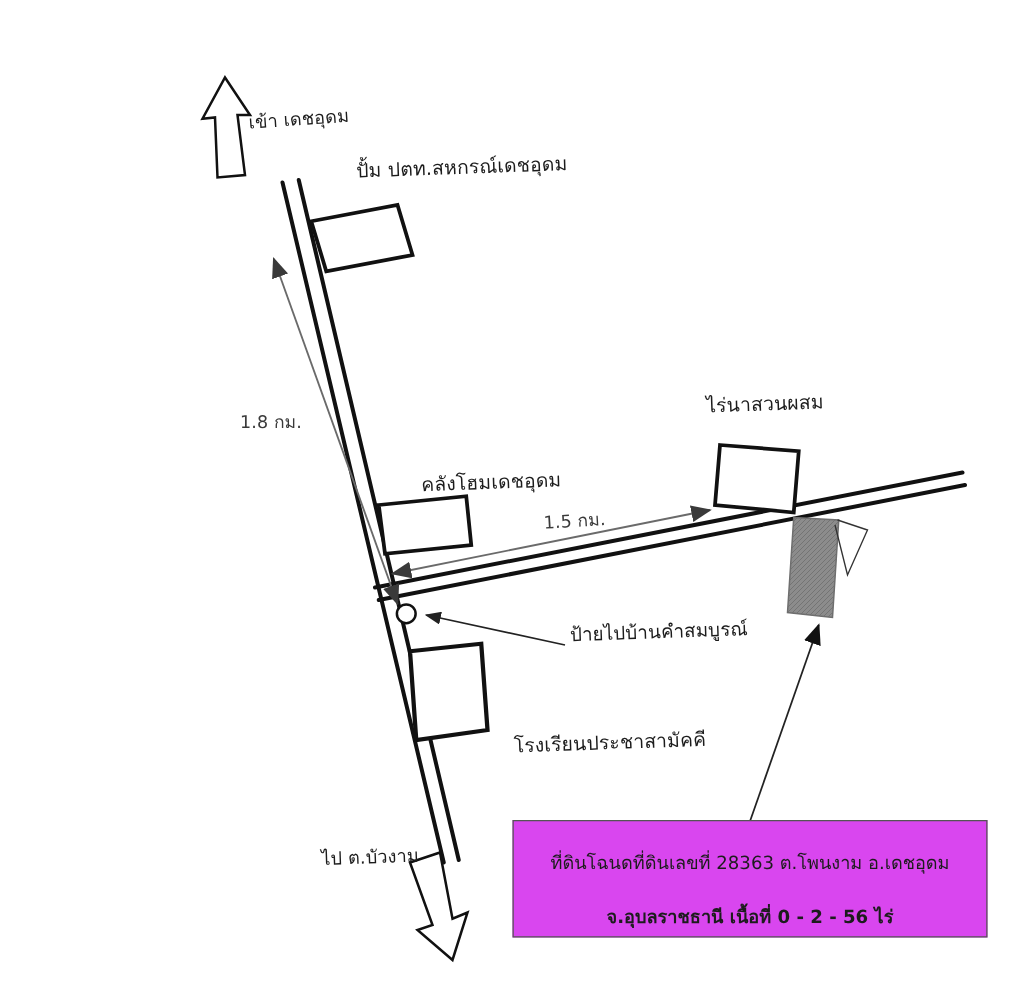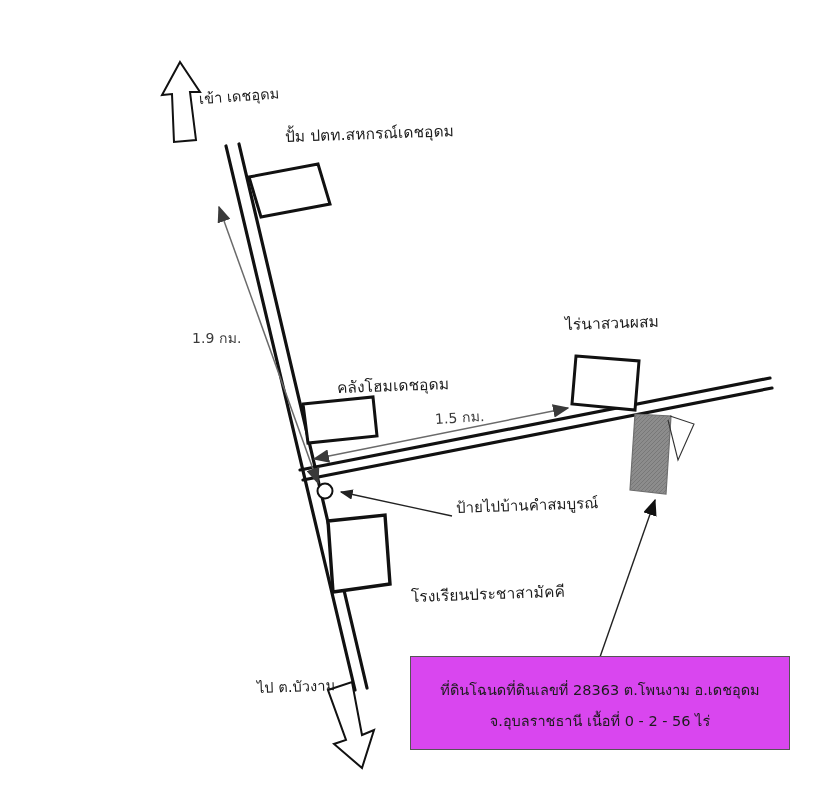--- a/index.html
+++ b/index.html
@@ -138,32 +138,32 @@
     <g>
       <line x1="600" y1="657" x2="655" y2="500" stroke="#222222" stroke-width="1.4" marker-end="url(#arrowBlack)"></line>
     </g>
 
   </svg>
 
   <div class="map-label lbl-dir rot-1" style="left:199px; top:90px;">เข้า เดชอุดม</div>
 
   <div class="map-label lbl-place rot-2" style="left:285px; top:128px;">ปั้ม ปตท.สหกรณ์เดชอุดม</div>
 
-  <div class="map-label lbl-dist" style="left:192px; top:330px;">1.9 กม.</div>
+  <div class="map-label lbl-dist" style="left:192px; top:330px;">1.8 กม.</div>
 
   <div class="map-label lbl-place rot-2" style="left:337px; top:379px;">คลังโฮมเดชอุดม</div>
 
   <div class="map-label lbl-place rot-2" style="left:565px; top:316px;">ไร่นาสวนผสม</div>
 
   <div class="map-label lbl-dist rot-3" style="left:435px; top:411px;">1.5 กม.</div>
 
   <div class="map-label lbl-sign rot-2" style="left:456px; top:499px;">ป้ายไปบ้านคำสมบูรณ์</div>
 
   <div class="map-label lbl-place rot-2" style="left:411px; top:588px;">โรงเรียนประชาสามัคคี</div>
 
   <div class="map-label lbl-dir rot-2" style="left:257px; top:679px;">ไป ต.บัวงาม</div>
 
   <div class="parcel-box" style="left:410px; top:656px; width:380px; height:94px;">
     <div class="parcel-text" style="top:21px;">ที่ดินโฉนดที่ดินเลขที่ 28363   ต.โพนงาม  อ.เดชอุดม</div>
-    <div class="parcel-text" style="top:52px;">จ.อุบลราชธานี เนื้อที่ 0 - 2 - 56 ไร่</div>
+    <div class="parcel-text" style="top:64px;font-weight:bold;">จ.อุบลราชธานี เนื้อที่ 0 - 2 - 56 ไร่</div>
   </div>
 
 </div>
 
 </body></html>

